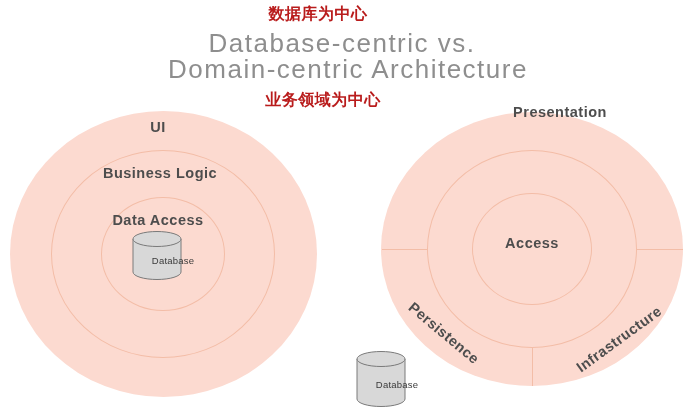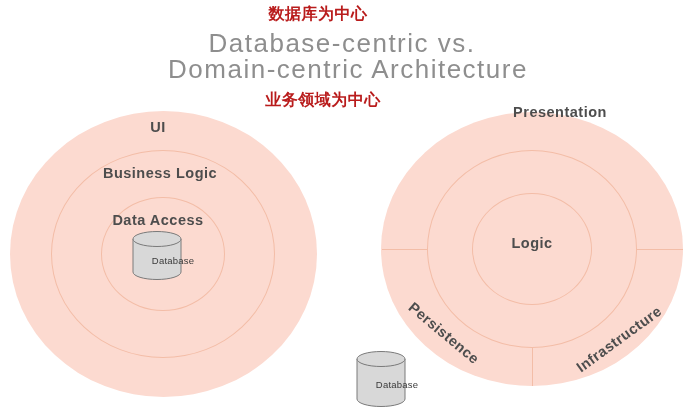--- a/index.html
+++ b/index.html
@@ -82,21 +82,21 @@
   </svg>
   <div class="cyl-label cyl-label-left">Database</div>
 
   <div class="ellipse fill r-outer"></div>
   <div class="ellipse ring r-middle"></div>
   <div class="ellipse ring r-inner"></div>
   <div class="divider div-left"></div>
   <div class="divider div-right"></div>
   <div class="divider div-bottom"></div>
   <div class="layer-label lbl-pres">Presentation</div>
-  <div class="layer-label lbl-dom">Logic</div>
+  <div class="layer-label lbl-dom">Access</div>
   <div class="layer-label lbl-pers">Persistence</div>
   <div class="layer-label lbl-infra">Infrastructure</div>
 
   <svg class="cyl cyl-bottom" width="56" height="62" viewBox="0 0 56 62">
     <path d="M3,11 L3,51 A24,7.5 0 0 0 51,51 L51,11" fill="#d8d8d8" stroke="#7a7a7a" stroke-width="1"></path>
     <ellipse cx="27" cy="11" rx="24" ry="7.5" fill="#d8d8d8" stroke="#7a7a7a" stroke-width="1"></ellipse>
   </svg>
   <div class="cyl-label cyl-label-bottom">Database</div>
 
 </div>

